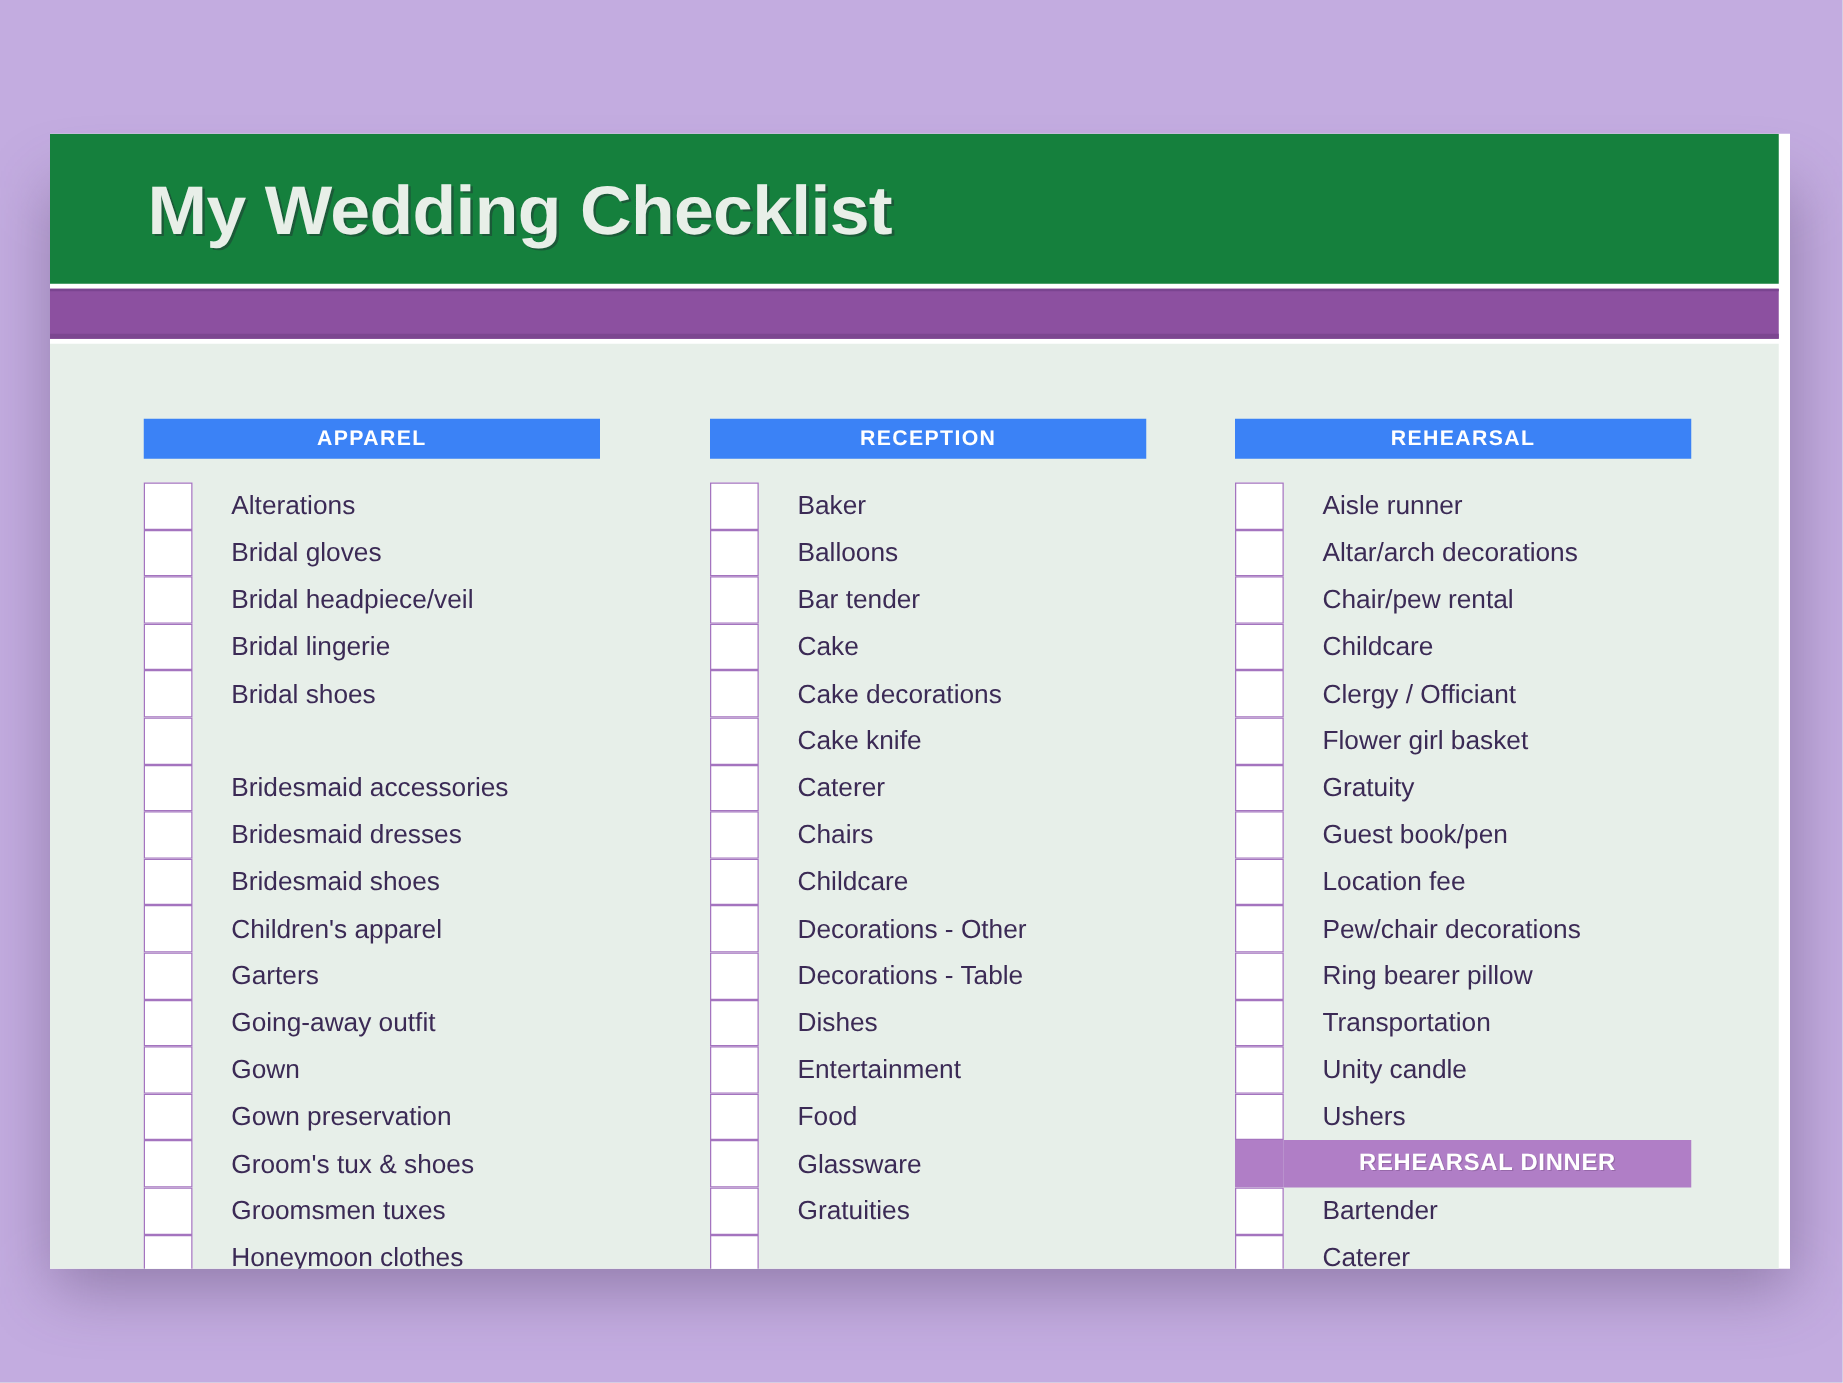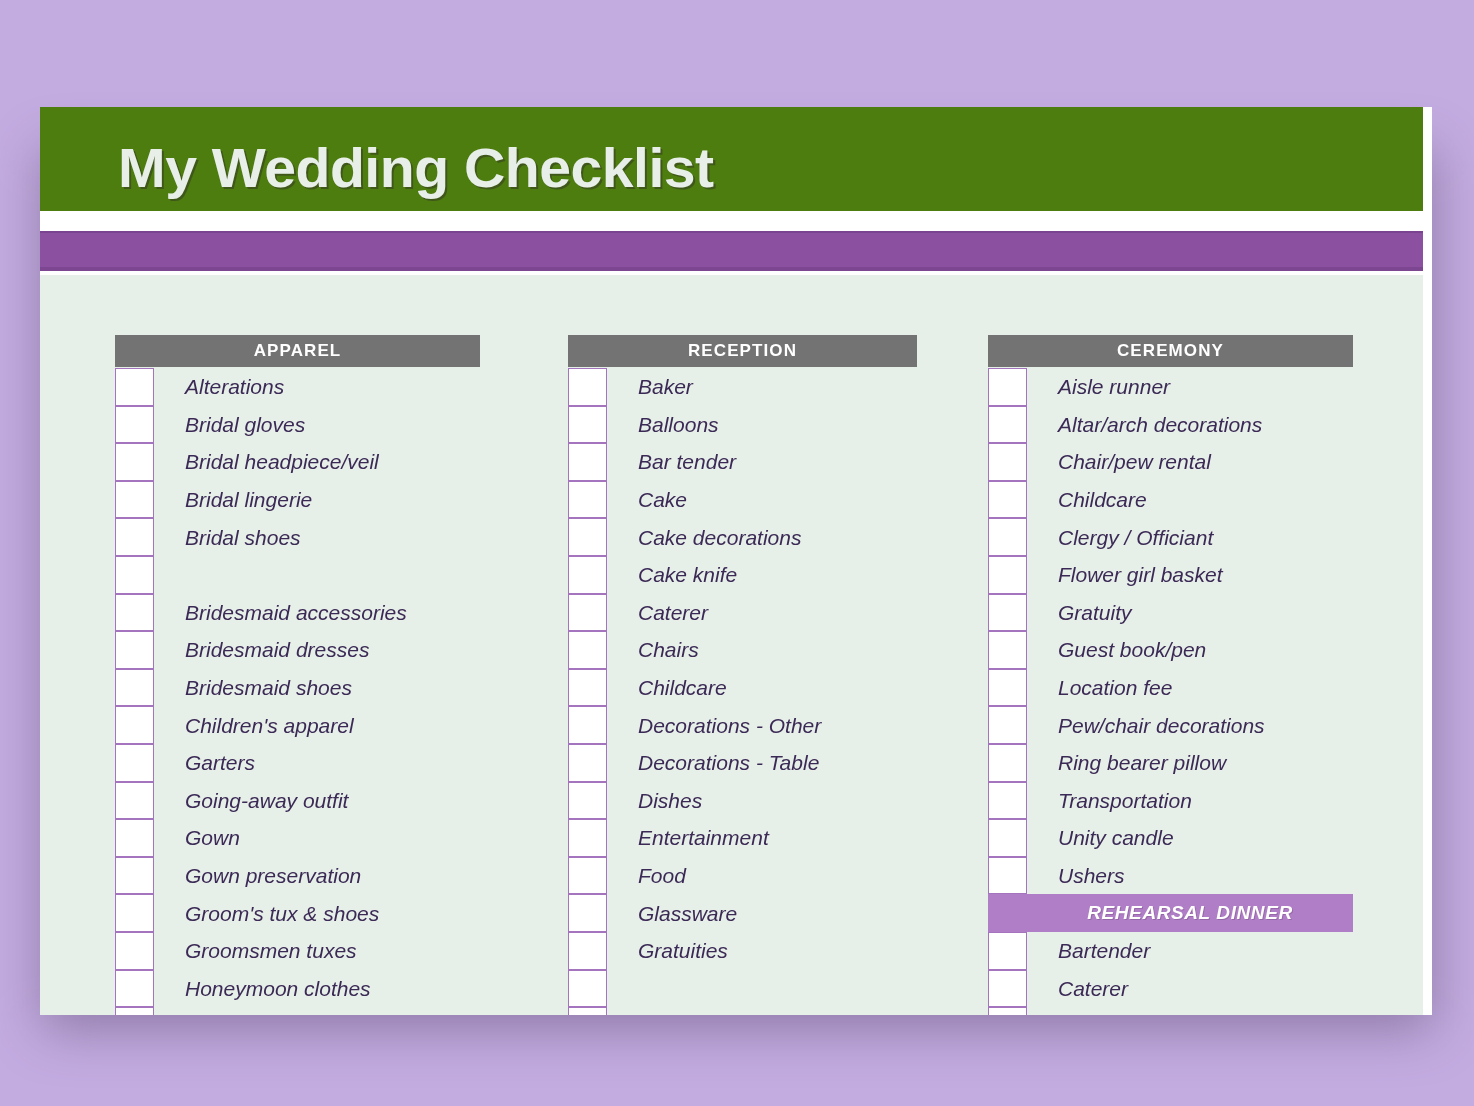--- a/index.html
+++ b/index.html
@@ -39,22 +39,22 @@
     overflow: hidden;
     z-index: 1;
   }
 
   
   #title-banner {
     position: absolute;
     left: 0;
     top: 0;
     width: 1383px;
-    height: 104px;
-    background: #4d7c0f;
+    height: 120px;
+    background: #15803d;
   }
   #title-text {
     position: absolute;
     left: 78px;
     top: 27px;
     font-size: 55px;
     font-weight: bold;
     color: #e8efe8;
     letter-spacing: -0.5px;
     line-height: 68px;
@@ -90,36 +90,35 @@
     position: absolute;
     top: 60px;
     width: 365px;
   }
   #col-apparel  { left: 75px; }
   #col-reception{ left: 512px; padding-left: 16px; }
   #col-ceremony { left: 948px; }
 
   .col-header {
     height: 32px;
-    background: #737373;
+    background: #3b82f6;
     color: #ffffff;
     font-size: 17px;
     font-weight: bold;
     letter-spacing: 1.1px;
     display: flex;
     align-items: center;
     justify-content: center;
-    margin-bottom: 1px;
+    margin-bottom: 19px;
   }
 
   .row {
     display: flex;
     align-items: stretch;
     height: 37.6px;
-    font-style: italic;
   }
   .checkbox {
     width: 39px;
     min-width: 39px;
     background: #ffffff;
     border: 1.5px solid #a474bf;
     border-top-width: 0.75px;
     border-bottom-width: 0.75px;
   }
   .row:first-of-type .checkbox { border-top-width: 1.5px; }
@@ -312,21 +311,21 @@
         </div>
         <div class="row">
           <div class="checkbox"></div>
         </div>
         <div class="row">
           <div class="checkbox"></div>
           <div class="row-label">Guest book</div>
         </div>
       </div>
     <div class="column" id="col-ceremony">
-        <div class="col-header">CEREMONY</div>
+        <div class="col-header">REHEARSAL</div>
         <div class="row">
           <div class="checkbox"></div>
           <div class="row-label">Aisle runner</div>
         </div>
         <div class="row">
           <div class="checkbox"></div>
           <div class="row-label">Altar/arch decorations</div>
         </div>
         <div class="row">
           <div class="checkbox"></div>

